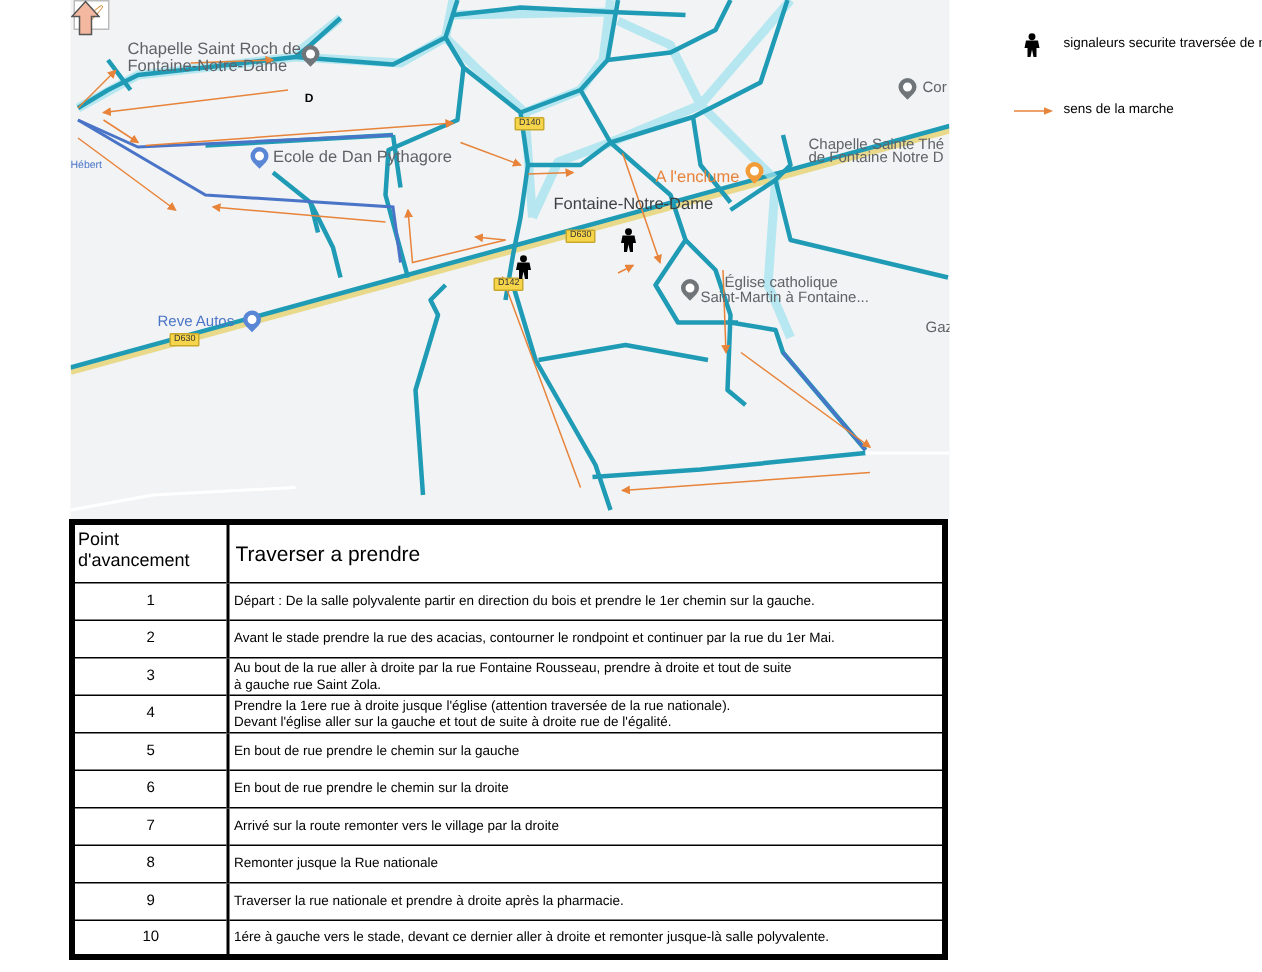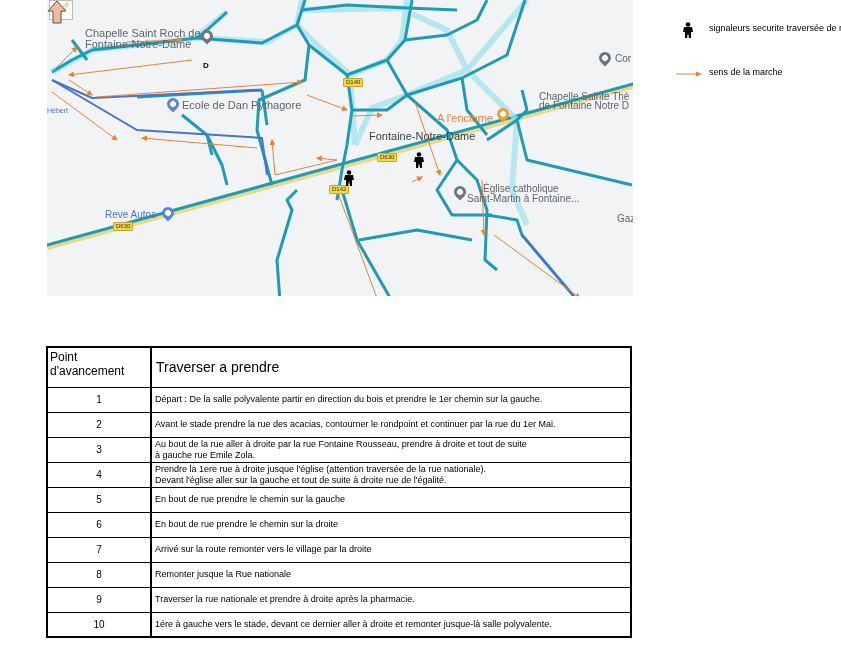--- a/index.html
+++ b/index.html
@@ -2,21 +2,21 @@
 <html><head>
   <meta charset="utf-8">
   <style>
     * { box-sizing: border-box; margin: 0; padding: 0; }
     body {
       width: 841px; height: 648px; background: #ffffff;
       position: relative; overflow: hidden;
       font-family: "Liberation Sans", sans-serif;
     }
     #map {
-      position: absolute; left: 47px; top: 0; width: 586px; height: 296px;
+      position: absolute; left: 47px; top: 0; width: 586px; height: 346px;
       background: #f1f3f4; overflow: hidden;
     }
     #map svg { position: absolute; left: 0; top: 0; }
     .map-label {
       position: absolute; font-size: 10px; color: #5f6368; white-space: nowrap;
       line-height: 10px;
     }
     .map-label.blue { color: #4a74c7; }
     .map-label.orange { color: #e8833a; }
     .map-label.town { font-size: 11px; color: #3c4043; }
@@ -60,21 +60,21 @@
     }
     #route-table th.c1 {
       width: 104px; text-align: left; vertical-align: top; font-size: 12px;
       padding: 2px 2px; height: 40px; line-height: 14px; border-right-width: 2px;
     }
     #route-table th.c2 {
       text-align: left; font-size: 14px; padding-left: 4px; height: 40px;
     }
     #route-table td.num { text-align: center; font-size: 10px; height: 25px; border-right-width: 2px; }
     #route-table td.dir { padding-left: 3px; line-height: 11px; }
-    #route-table { border: 2px solid #000000; }
+    #route-table { border: 4px solid #000000; }
   </style>
 </head>
 <body>
 
 <div id="map">
   <svg width="586" height="346" viewBox="0 0 586 346">
 
     <path d="M0 247 L586 86" stroke="#e9d98a" stroke-width="6" fill="none"></path>
     <path d="M0 245 L586 84" stroke="#1f9bb5" stroke-width="3" fill="none"></path>
 
@@ -221,21 +221,21 @@
     <td class="dir">Départ : De la salle polyvalente partir en direction du bois et prendre le 1er chemin sur la gauche.</td>
   </tr>
   <tr>
     <td class="num">2</td>
     <td class="dir">Avant le stade prendre la rue des acacias, contourner le rondpoint et continuer par la rue du 1er Mai.</td>
   </tr>
   <tr>
     <td class="num">3</td>
     <td class="dir">
       <div>Au bout de la rue aller à droite par la rue Fontaine Rousseau, prendre à droite et tout de suite</div>
-      <div>à gauche rue Emile Zola.</div>
+      <div>à gauche rue Saint Zola.</div>
     </td>
   </tr>
   <tr>
     <td class="num">4</td>
     <td class="dir">
       <div>Prendre la 1ere rue à droite jusque l'église (attention traversée de la rue nationale).</div>
       <div>Devant l'église aller sur la gauche et tout de suite à droite rue de l'égalité.</div>
     </td>
   </tr>
   <tr>

